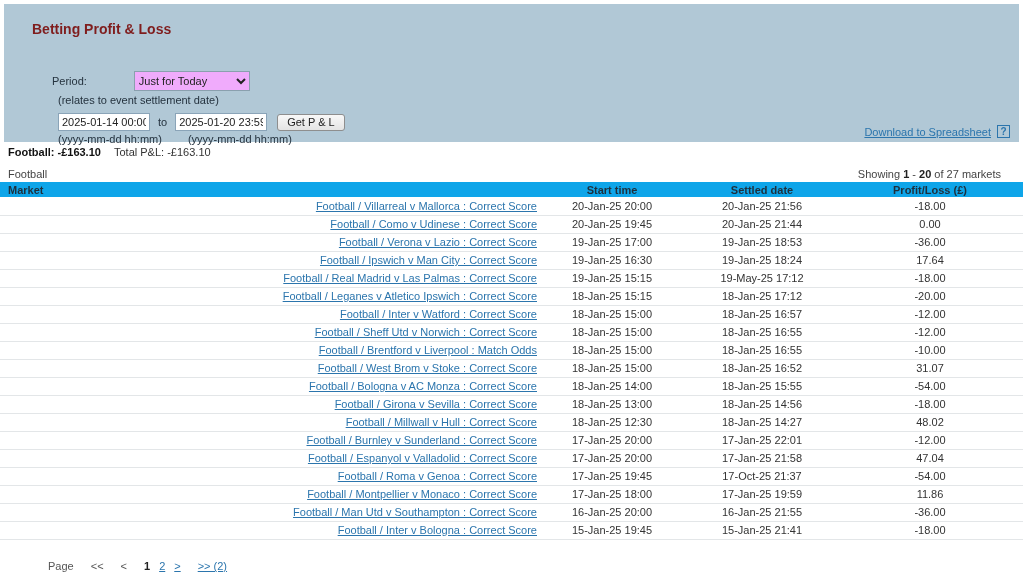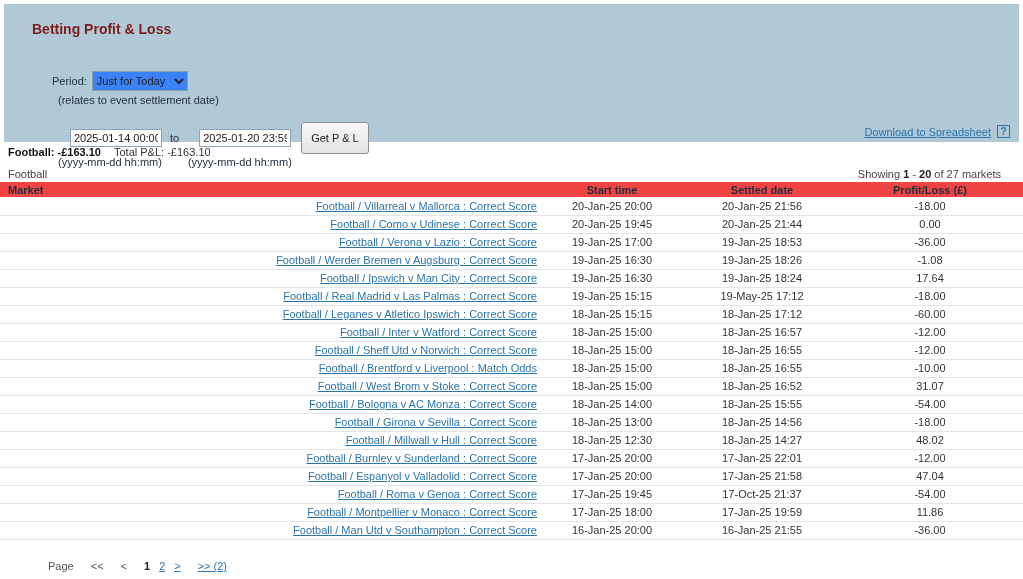--- a/index.html
+++ b/index.html
@@ -27,47 +27,47 @@
   }
   .period-row {
     margin: 34px 0 0 8px;
     display: flex;
     align-items: center;
     color: #24323e;
     padding-left: 40px;
   }
   .period-row label { margin-right: 5px; }
   .period-select {
-    width: 96px; height: 20px;
+    width: 116px; height: 20px;
     font-family: "Liberation Sans", sans-serif;
     font-size: 11px;
     color: #222;
     border: 1px solid #8aa0ae;
-    background: #3b82f6;
-  }
-  .settle-note { margin: 3px 0 16px 54px; color: #24323e; }
+    background: #f0abfc;
+    margin-left: 42px;
+  }
+  .settle-note { margin: 3px 0 7px 54px; color: #24323e; }
   .date-row {
     margin: 4px 0 0 54px;
     display: flex;
     align-items: center;
   }
   .date-input {
     width: 92px; height: 18px;
     border: 1px solid #8aa4b8;
     font-family: "Liberation Sans", sans-serif;
     font-size: 11px;
     color: #222;
     padding: 1px 3px;
     background: #fff;
-    margin-left: 12px;
   }
   .to-label { margin: 0 8px; color: #24323e; }
   .getpl-btn {
     margin-left: 10px;
-    height: 32px;
+    height: 17px;
     padding: 1px 9px;
     font-family: "Liberation Sans", sans-serif;
     font-size: 11px;
     color: #222;
     background: linear-gradient(#f8f8f8, #e4e4e4);
     border: 1px solid #8e8e8e;
     border-radius: 3px;
     cursor: pointer;
   }
   .hint-row { margin: 2px 0 0 54px; color: #24323e; }
@@ -125,21 +125,21 @@
     width: 1023px;
     border-collapse: collapse;
     table-layout: fixed;
     font-size: 11px;
   }
   .pl-table col.c-market  { width: 537px; }
   .pl-table col.c-start   { width: 150px; }
   .pl-table col.c-settled { width: 150px; }
   .pl-table col.c-pl      { width: 186px; }
   .pl-table thead th {
-    background: #ef4444;
+    background: #0ea5e9;
     color: #1e2f3c;
     font-weight: bold;
     text-align: center;
     height: 15px;
     padding: 1px 0;
   }
   .pl-table thead th.th-market { text-align: left; padding-left: 8px; }
   .pl-table tbody td {
     height: 18px;
     border-bottom: 1px solid #e3e6e8;
@@ -248,42 +248,36 @@
     <td>20-Jan-25 21:44</td>
     <td>0.00</td>
   </tr>
       <tr>
     <td class="td-market"><a class="market-link">Football / Verona v Lazio : Correct Score</a></td>
     <td>19-Jan-25 17:00</td>
     <td>19-Jan-25 18:53</td>
     <td>-36.00</td>
   </tr>
       <tr>
-    <td class="td-market"><a class="market-link">Football / Werder Bremen v Augsburg : Correct Score</a></td>
-    <td>19-Jan-25 16:30</td>
-    <td>19-Jan-25 18:26</td>
-    <td>-1.08</td>
-  </tr>
-      <tr>
     <td class="td-market"><a class="market-link">Football / Ipswich v Man City : Correct Score</a></td>
     <td>19-Jan-25 16:30</td>
     <td>19-Jan-25 18:24</td>
     <td>17.64</td>
   </tr>
       <tr>
     <td class="td-market"><a class="market-link">Football / Real Madrid v Las Palmas : Correct Score</a></td>
     <td>19-Jan-25 15:15</td>
     <td>19-May-25 17:12</td>
     <td>-18.00</td>
   </tr>
       <tr>
     <td class="td-market"><a class="market-link">Football / Leganes v Atletico Ipswich : Correct Score</a></td>
     <td>18-Jan-25 15:15</td>
     <td>18-Jan-25 17:12</td>
-    <td>-60.00</td>
+    <td>-20.00</td>
   </tr>
       <tr>
     <td class="td-market"><a class="market-link">Football / Inter v Watford : Correct Score</a></td>
     <td>18-Jan-25 15:00</td>
     <td>18-Jan-25 16:57</td>
     <td>-12.00</td>
   </tr>
       <tr>
     <td class="td-market"><a class="market-link">Football / Sheff Utd v Norwich : Correct Score</a></td>
     <td>18-Jan-25 15:00</td>
@@ -342,20 +336,26 @@
     <td class="td-market"><a class="market-link">Football / Montpellier v Monaco : Correct Score</a></td>
     <td>17-Jan-25 18:00</td>
     <td>17-Jan-25 19:59</td>
     <td>11.86</td>
   </tr>
       <tr>
     <td class="td-market"><a class="market-link">Football / Man Utd v Southampton : Correct Score</a></td>
     <td>16-Jan-25 20:00</td>
     <td>16-Jan-25 21:55</td>
     <td>-36.00</td>
+  </tr>
+      <tr>
+    <td class="td-market"><a class="market-link">Football / Inter v Bologna : Correct Score</a></td>
+    <td>15-Jan-25 19:45</td>
+    <td>15-Jan-25 21:41</td>
+    <td>-18.00</td>
   </tr>
     </tbody>
 </table>
 
 <div class="pagination">
   <span>Page</span>
   <span class="pg-static">&lt;&lt;</span>
   <span class="pg-static">&lt;</span>
   <span class="pg-current">1</span>
   <a class="link pg-page">2</a>

